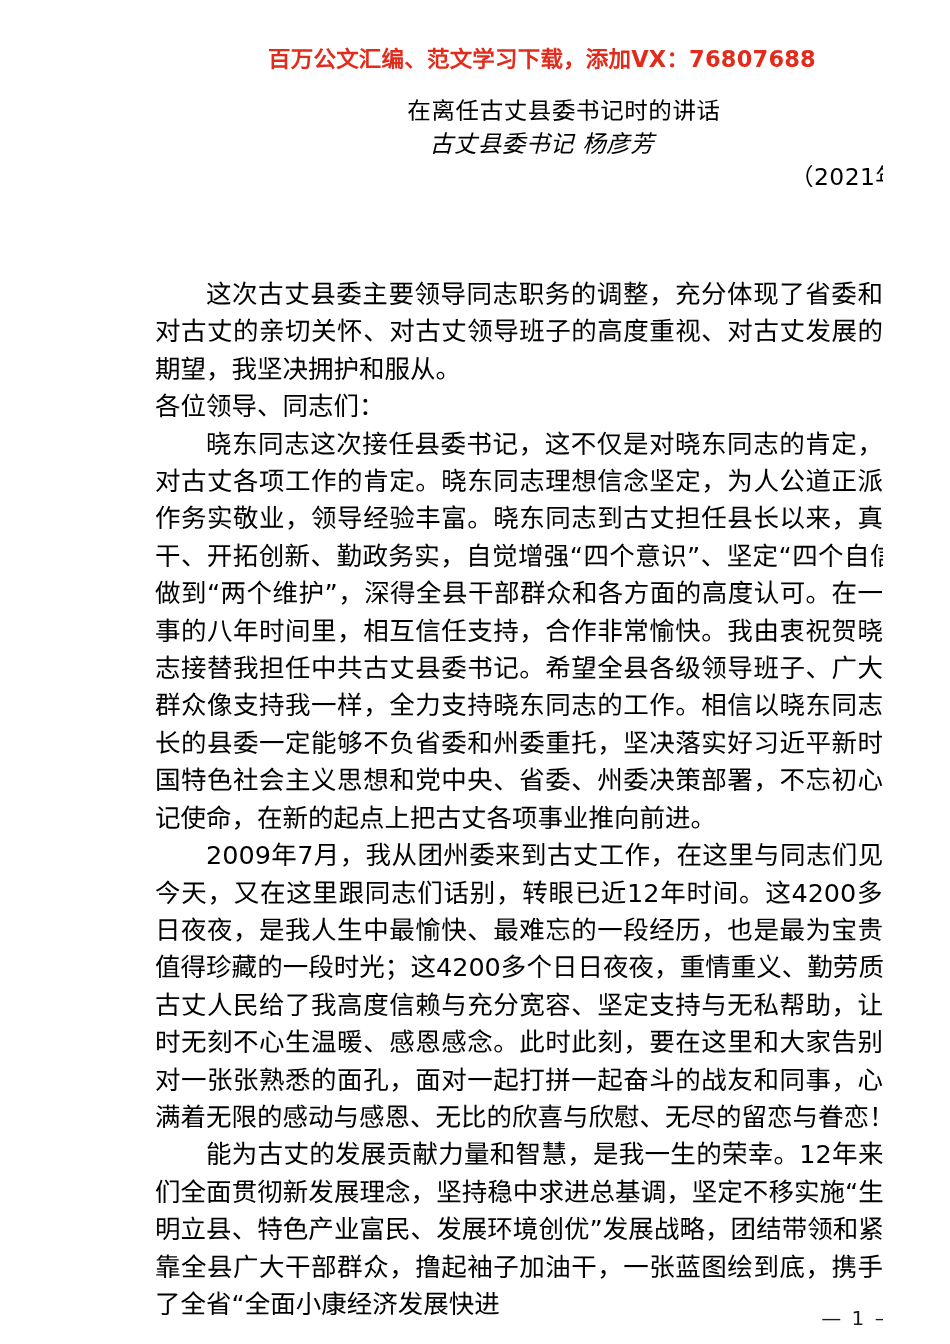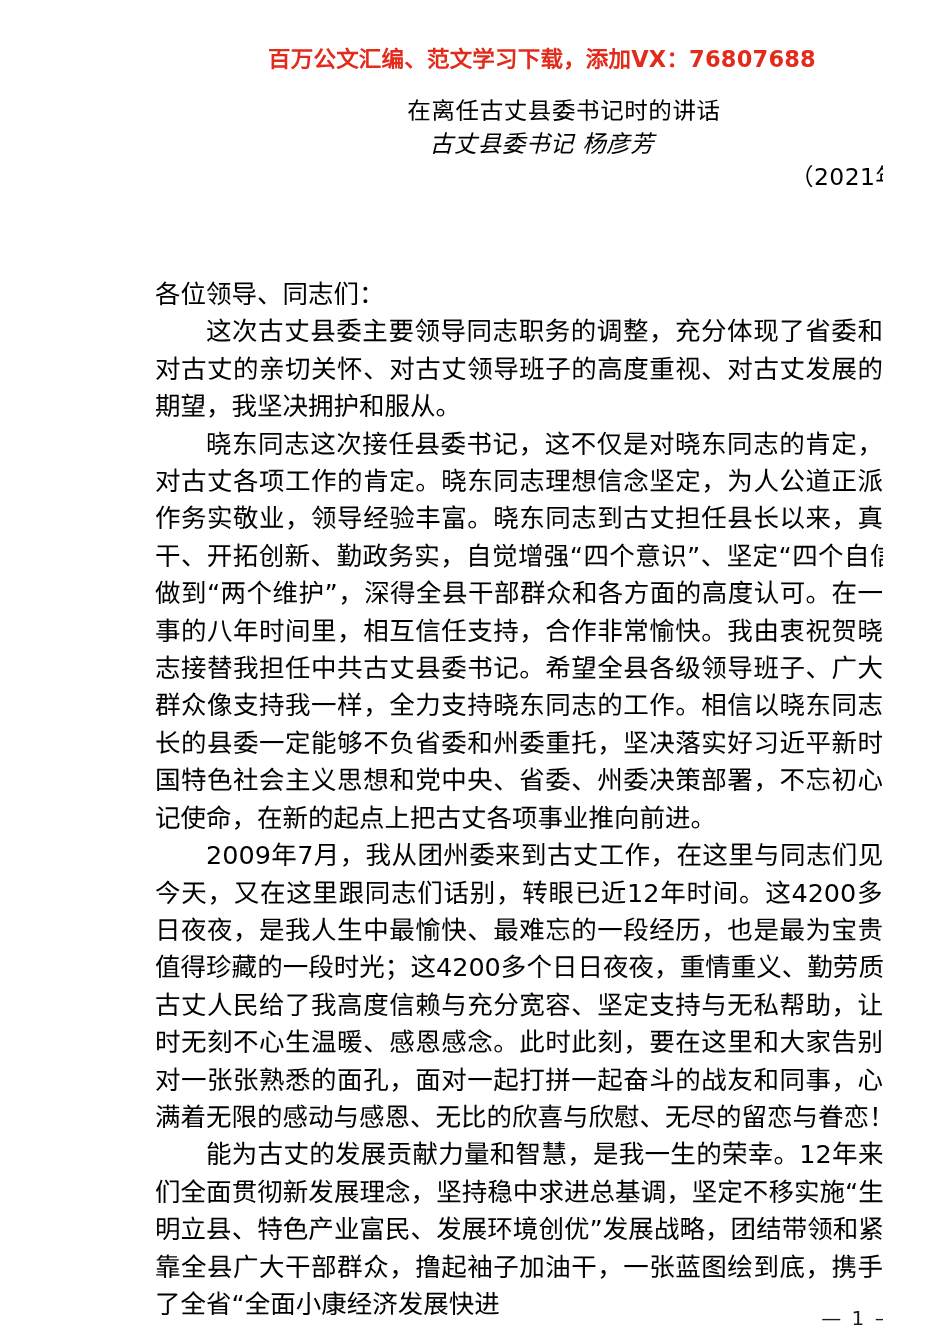--- a/index.html
+++ b/index.html
@@ -105,22 +105,22 @@
 
   <div class="promo-banner">百万公文汇编、范文学习下载，添加VX：76807688</div>
 
   <div class="title-block">
     <div class="title-line subtitle">在离任古丈县委书记时的讲话</div>
     <div class="title-line author">古丈县委书记  杨彦芳</div>
     <div class="title-line date">（2021年5月18日）</div>
   </div>
 
   <div class="body-block">
+    <p class="para indent">这次古丈县委主要领导同志职务的调整，充分体现了省委和州委对古丈的亲切关怀、对古丈领导班子的高度重视、对古丈发展的殷切期望，我坚决拥护和服从。</p>
     <p class="para salutation">各位领导、同志们：</p>
-    <p class="para indent">这次古丈县委主要领导同志职务的调整，充分体现了省委和州委对古丈的亲切关怀、对古丈领导班子的高度重视、对古丈发展的殷切期望，我坚决拥护和服从。</p>
     <p class="para indent">晓东同志这次接任县委书记，这不仅是对晓东同志的肯定，更是对古丈各项工作的肯定。晓东同志理想信念坚定，为人公道正派，工作务实敬业，领导经验丰富。晓东同志到古丈担任县长以来，真抓实干、开拓创新、勤政务实，自觉增强“四个意识”、坚定“四个自信”、做到“两个维护”，深得全县干部群众和各方面的高度认可。在一起共事的八年时间里，相互信任支持，合作非常愉快。我由衷祝贺晓东同志接替我担任中共古丈县委书记。希望全县各级领导班子、广大干部群众像支持我一样，全力支持晓东同志的工作。相信以晓东同志为班长的县委一定能够不负省委和州委重托，坚决落实好习近平新时代中国特色社会主义思想和党中央、省委、州委决策部署，不忘初心、牢记使命，在新的起点上把古丈各项事业推向前进。</p>
     <p class="para indent">2009年7月，我从团州委来到古丈工作，在这里与同志们见面，今天，又在这里跟同志们话别，转眼已近12年时间。这4200多个日日夜夜，是我人生中最愉快、最难忘的一段经历，也是最为宝贵、最值得珍藏的一段时光；这4200多个日日夜夜，重情重义、勤劳质朴的古丈人民给了我高度信赖与充分宽容、坚定支持与无私帮助，让我无时无刻不心生温暖、感恩感念。此时此刻，要在这里和大家告别，面对一张张熟悉的面孔，面对一起打拼一起奋斗的战友和同事，心里充满着无限的感动与感恩、无比的欣喜与欣慰、无尽的留恋与眷恋！</p>
     <p class="para indent">能为古丈的发展贡献力量和智慧，是我一生的荣幸。12年来，我们全面贯彻新发展理念，坚持稳中求进总基调，坚定不移实施“生态文明立县、特色产业富民、发展环境创优”发展战略，团结带领和紧紧依靠全县广大干部群众，撸起袖子加油干，一张蓝图绘到底，携手创下了全省“全面小康经济发展快进</p>
   </div>
 
   <div class="page-footer">
     <span class="page-number">— 1 —</span>
   </div>
 
 </div>

